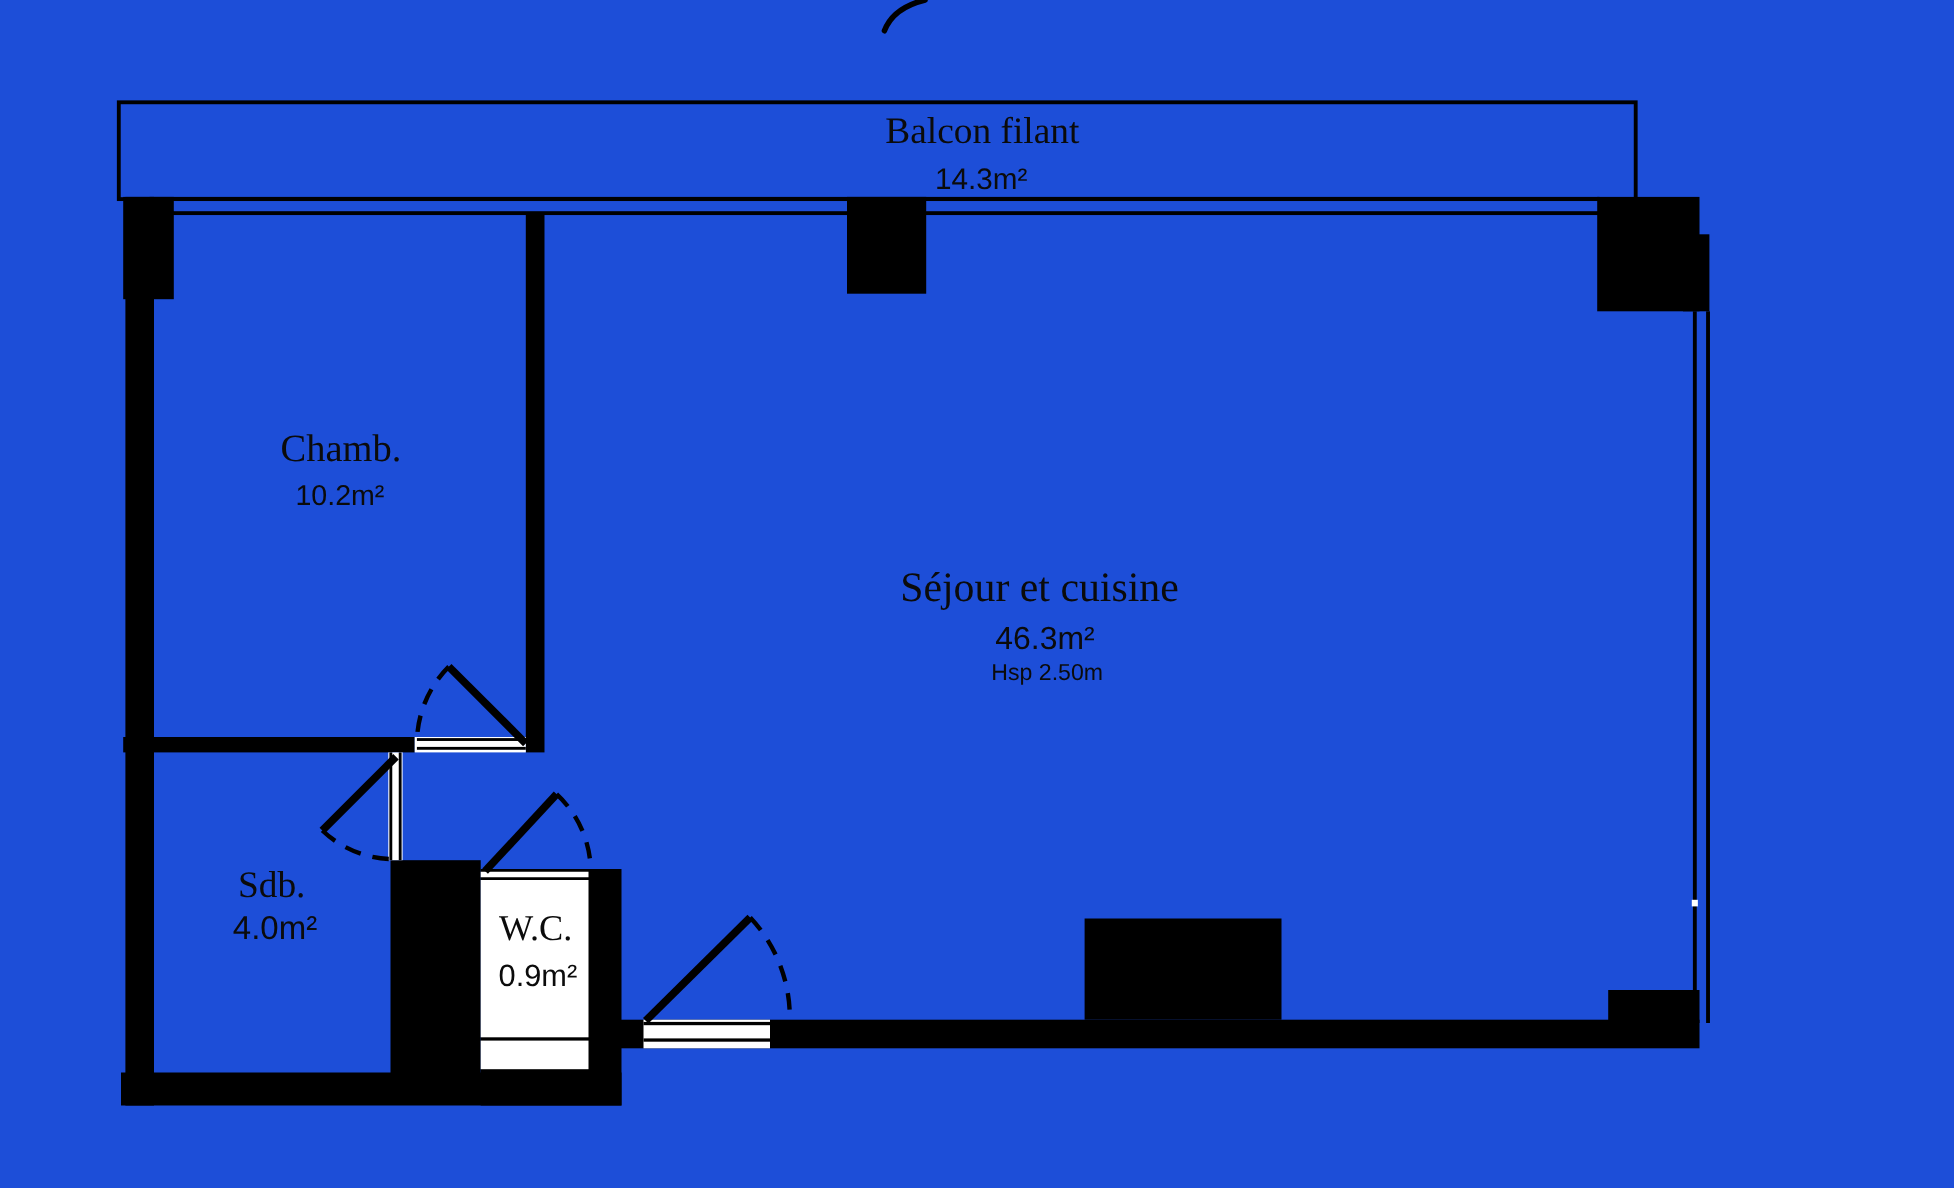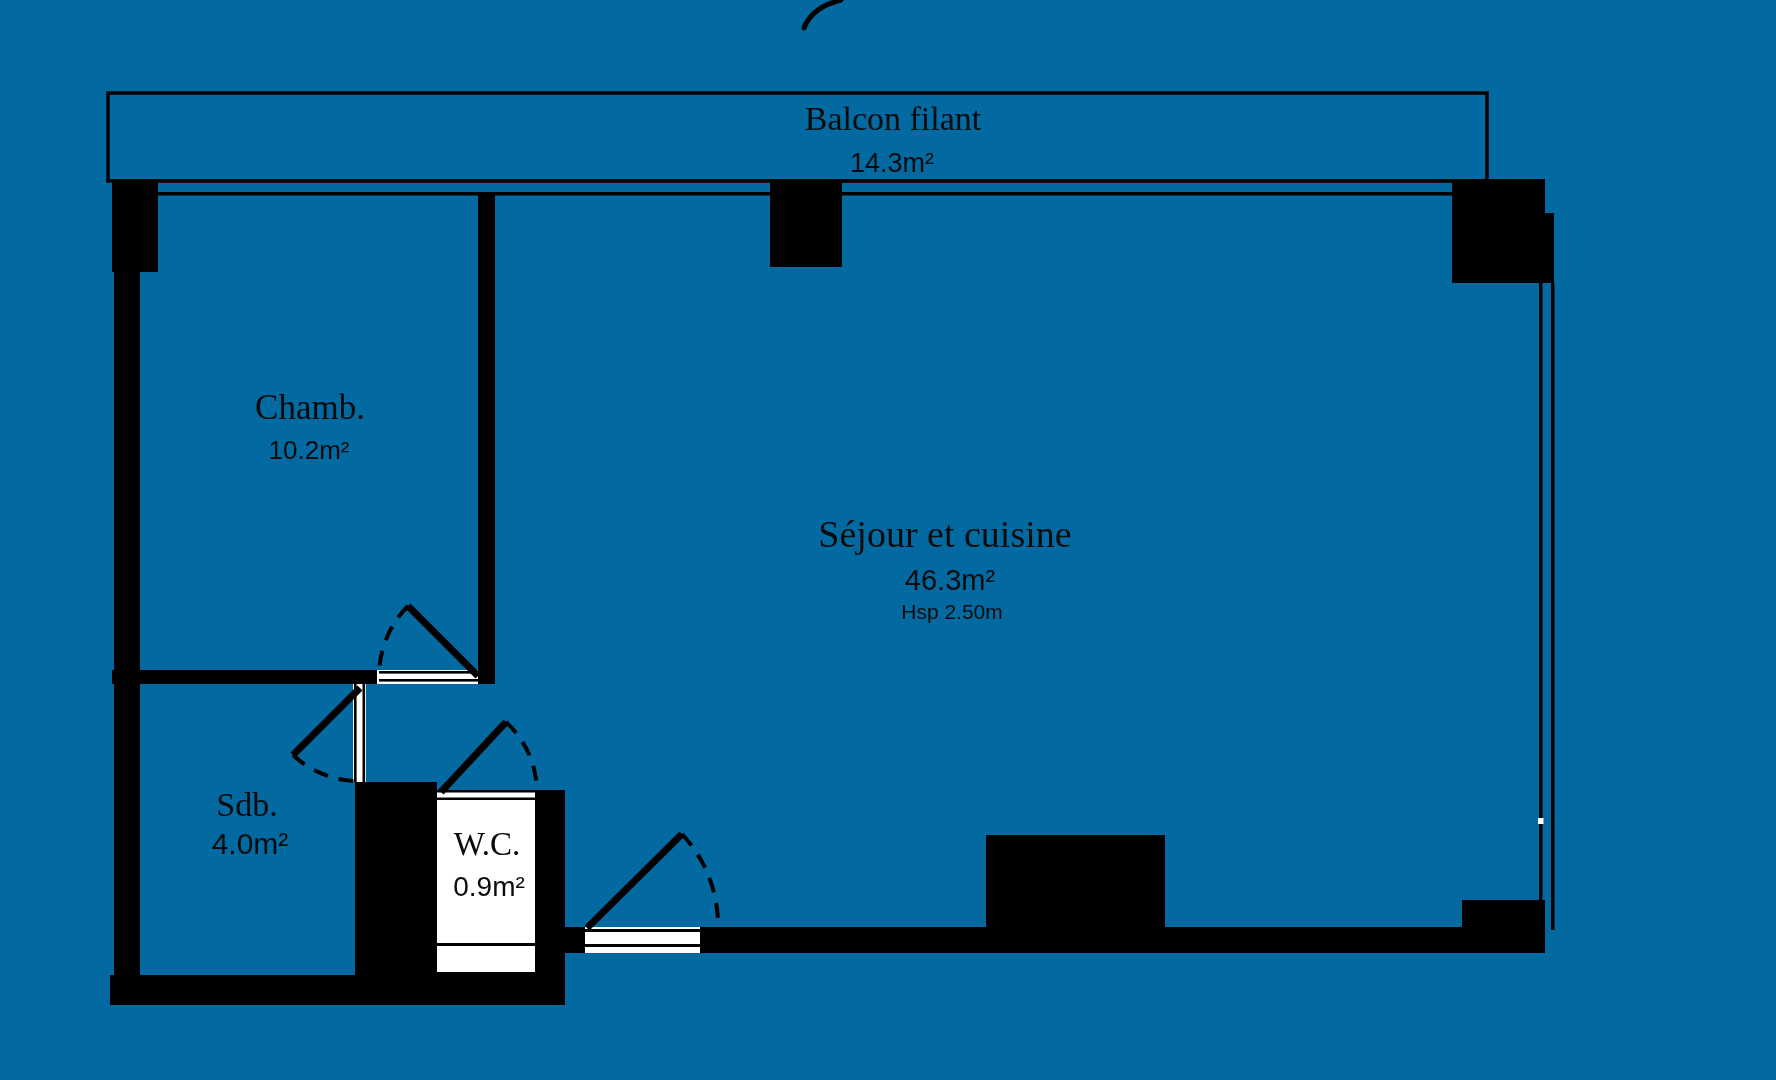--- a/index.html
+++ b/index.html
@@ -8,21 +8,21 @@
     background: #ffffff;
     width: 1776px;
     height: 1080px;
     overflow: hidden;
     font-family: "Liberation Serif", serif;
   }
   .stage {
     position: relative;
     width: 1776px;
     height: 1080px;
-    background: #0369a1;
+    background: #1d4ed8;
   }
   svg { display: block; }
   .room-name {
     font-family: "Liberation Serif", serif;
     fill: #0b0b0b;
   }
   .room-area {
     font-family: "Liberation Sans", sans-serif;
     fill: #0b0b0b;
   }

